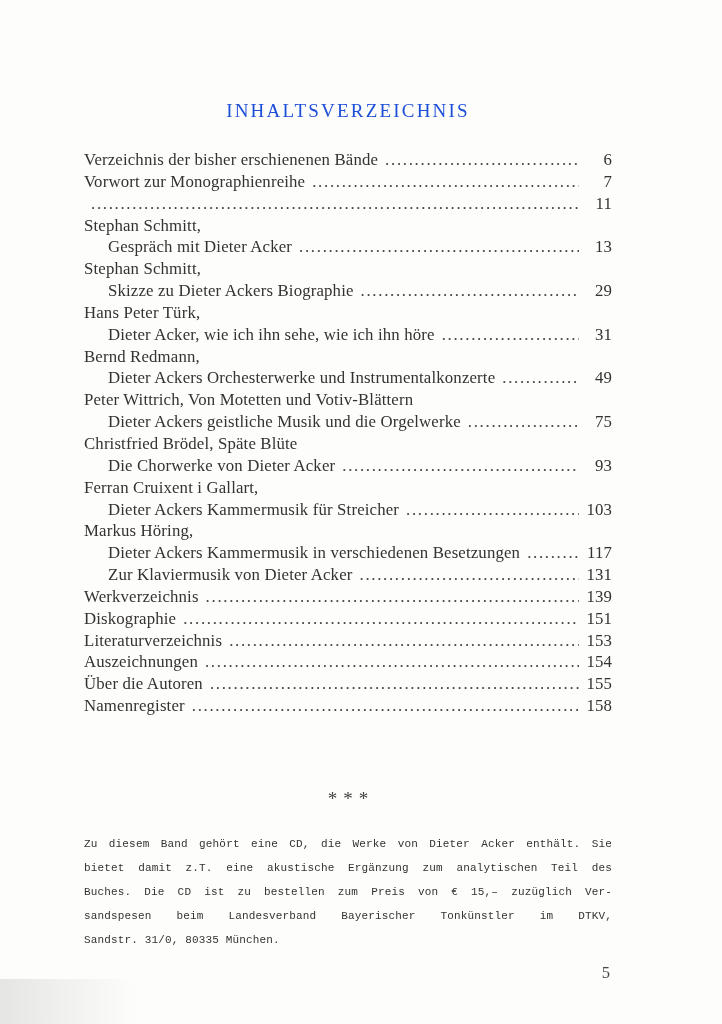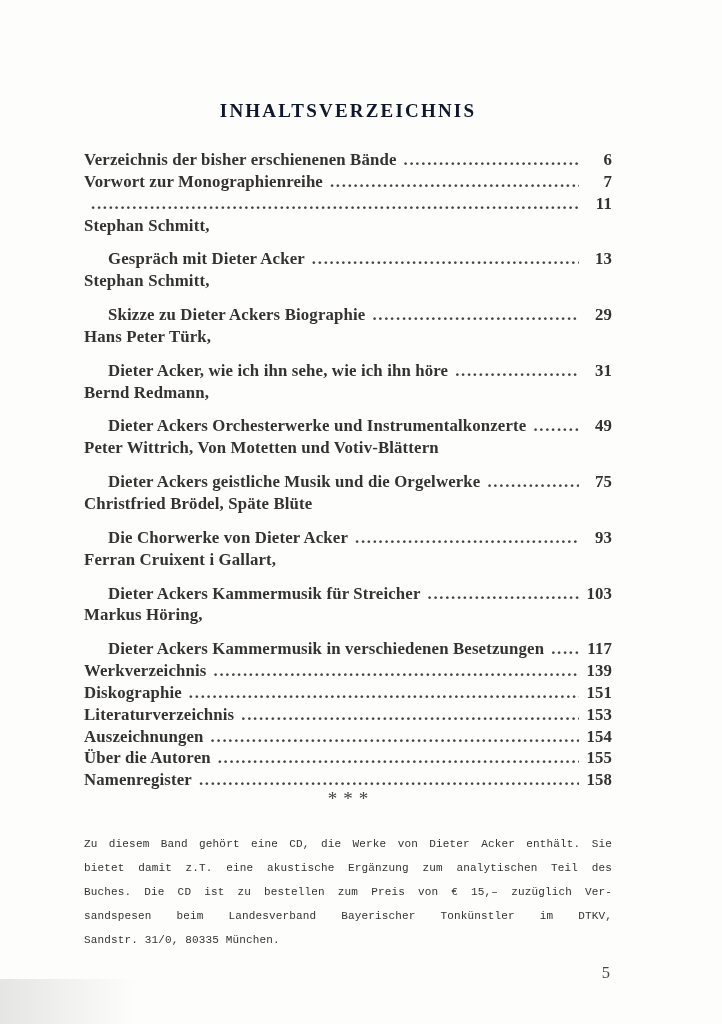--- a/index.html
+++ b/index.html
@@ -32,45 +32,43 @@
     width: 528px;
     height: 100%;
   }
   .title {
     position: absolute;
     top: 100px;
     left: 0;
     width: 100%;
     text-align: center;
     font-size: 19px;
-    font-weight: 700;
+    font-weight: 400;
     letter-spacing: 2.2px;
-    color: #0f172a;
+    color: #1d4ed8;
   }
   .toc {
     position: absolute;
     top: 149px;
     left: 0;
     width: 100%;
-    font-weight: bold;
   }
   .toc-row {
     display: flex;
     align-items: baseline;
     font-size: 16.8px;
     line-height: 21.85px;
     letter-spacing: 0.15px;
   }
   .toc-row .label {
     white-space: nowrap;
     flex: 0 0 auto;
   }
   .toc-row.indent .label {
     padding-left: 24px;
-    margin-top: 12px;
   }
   .toc-row .leader {
     flex: 1 1 auto;
     overflow: hidden;
     white-space: nowrap;
     margin-left: 7px;
     margin-right: 3px;
   }
   .toc-row .leader::after {
     content: "....................................................................................................................................................";
@@ -197,20 +195,25 @@
           <span class="leader"></span>
           <span class="pagenum">103</span>
         </div>
         <div class="toc-row">
           <span class="label">Markus Höring,</span>
         </div>
         <div class="toc-row indent">
           <span class="label">Dieter Ackers Kammermusik in verschiedenen Besetzungen</span>
           <span class="leader"></span>
           <span class="pagenum">117</span>
+        </div>
+        <div class="toc-row indent">
+          <span class="label">Zur Klaviermusik von Dieter Acker</span>
+          <span class="leader"></span>
+          <span class="pagenum">131</span>
         </div>
         <div class="toc-row">
           <span class="label">Werkverzeichnis</span>
           <span class="leader"></span>
           <span class="pagenum">139</span>
         </div>
         <div class="toc-row">
           <span class="label">Diskographie</span>
           <span class="leader"></span>
           <span class="pagenum">151</span>

